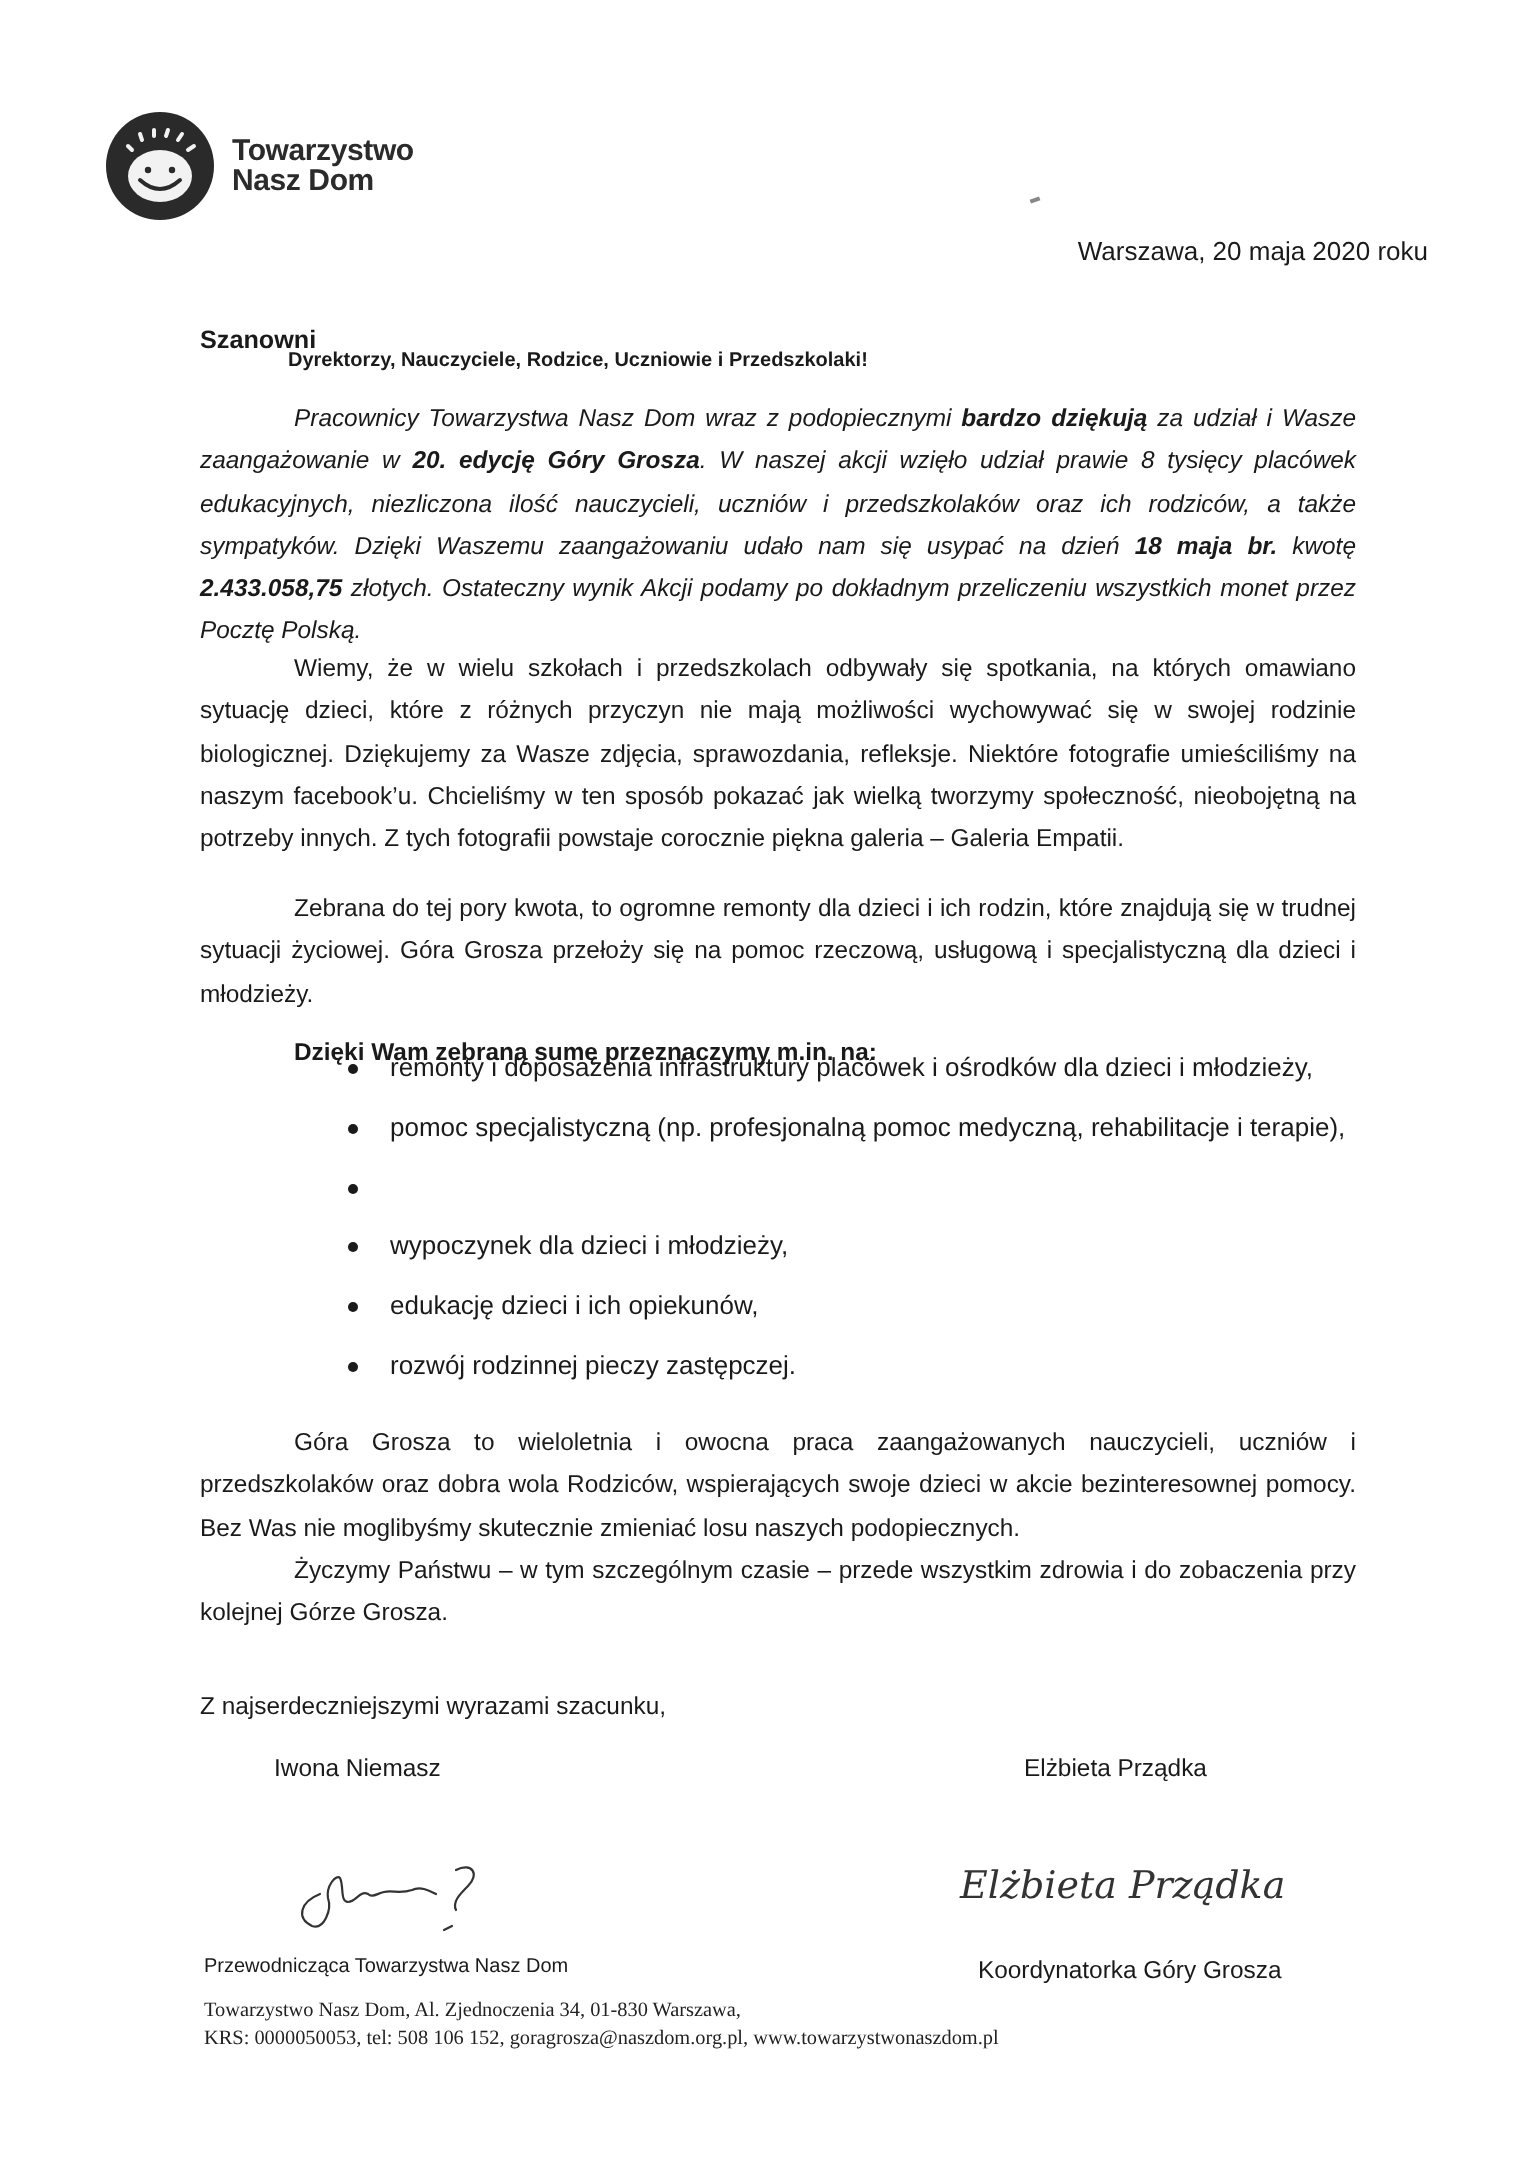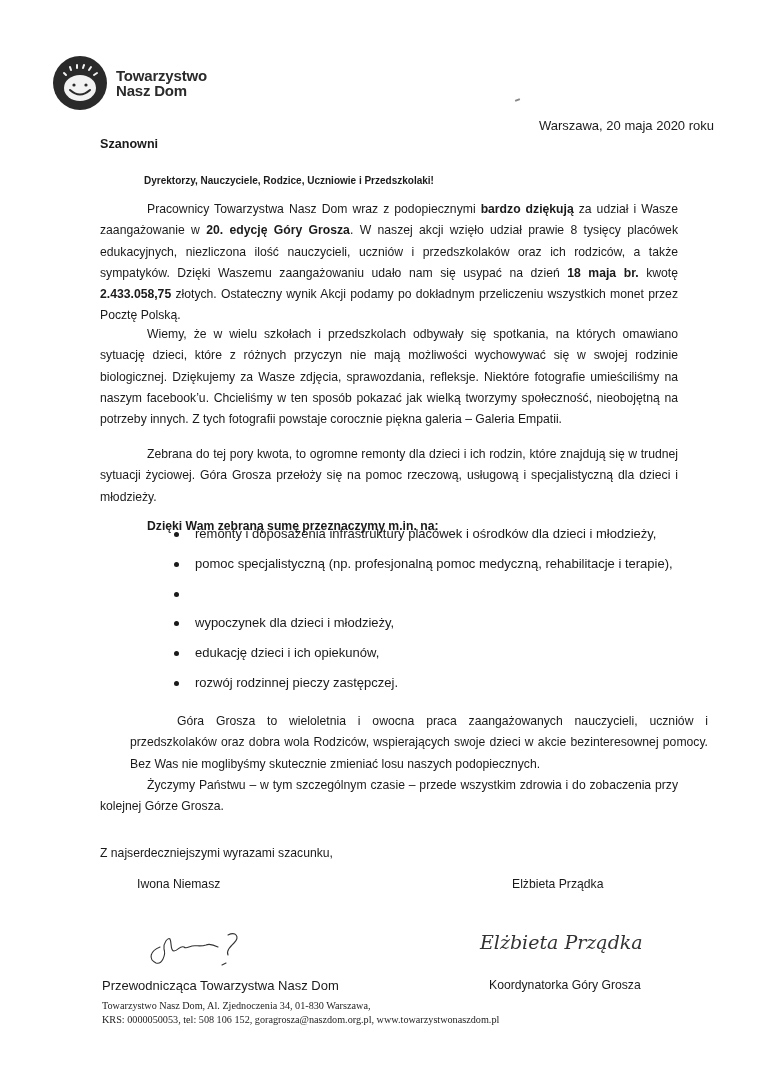--- a/index.html
+++ b/index.html
@@ -20,45 +20,45 @@
     .logo-text div { display: block; }
 
     .speck { position: absolute; left: 515px; top: 99px; width: 5px; height: 2px; background: #888; transform: rotate(-20deg); }
 
     .date {
       position: absolute; right: 50px; top: 118px; font-size: 13px;
     }
 
     .text { position: absolute; left: 100px; width: 578px; font-size: 12.2px; line-height: 21.3px; }
     .bold { font-weight: bold; }
-    .salutation { top: 134px; font-weight: bold; font-size: 12.6px; }
+    .salutation { top: 160px; font-weight: bold; font-size: 12.6px; }
     .addressees { top: 170px; font-weight: bold; font-size: 10px; padding-left: 44px; }
 
     .para { text-align: justify; text-indent: 47px; margin: 0; }
-    .p1 { top: 199px; }
+    .p1 { top: 199px; font-style: italic; }
     .p2 { top: 324px; }
     .p3 { top: 444px; }
     .p4 { top: 516px; font-weight: bold; text-indent: 47px; }
 
     .bullets { position: absolute; left: 168px; top: 524px; width: 520px; margin: 0; padding: 0; list-style: none; font-size: 13px; }
     .bullets li { height: 29.8px; line-height: 20px; display: flex; align-items: flex-start; }
     .bullet-dot { width: 5px; height: 5px; border-radius: 50%; background: #1a1a1a; margin-top: 8px; margin-left: 6px; margin-right: 16px; flex: none; }
 
-    .p5 { top: 711px; margin-left: 30px; }
+    .p5 { top: 711px; }
     .p6 { top: 775px; }
 
     .closing { position: absolute; left: 100px; top: 846px; font-size: 12.2px; }
     .sig-name-left { position: absolute; left: 137px; top: 877px; font-size: 12.2px; }
     .sig-name-right { position: absolute; left: 512px; top: 877px; font-size: 12.2px; }
 
     .signature { position: absolute; }
     .sig-left { left: 140px; top: 925px; width: 110px; height: 45px; }
     .sig-right { left: 478px; top: 927px; width: 165px; height: 30px; }
 
-    .role-left { position: absolute; left: 102px; top: 978px; font-size: 13px; text-align: right; }
+    .role-left { position: absolute; left: 102px; top: 978px; font-size: 10px; text-align: right; }
     .role-right { position: absolute; left: 489px; top: 978px; font-size: 12.2px; }
 
     .footer { position: absolute; left: 102px; top: 999px; font-family: "Liberation Serif", "DejaVu Serif", serif; font-size: 10.2px; line-height: 14px; color: #222; }
   </style>
 </head>
 <body>
 
 <div class="page">
 
   <div class="logo">

